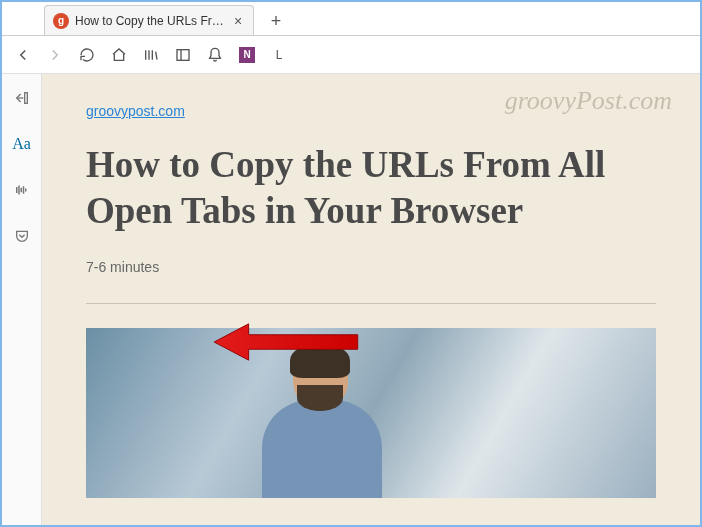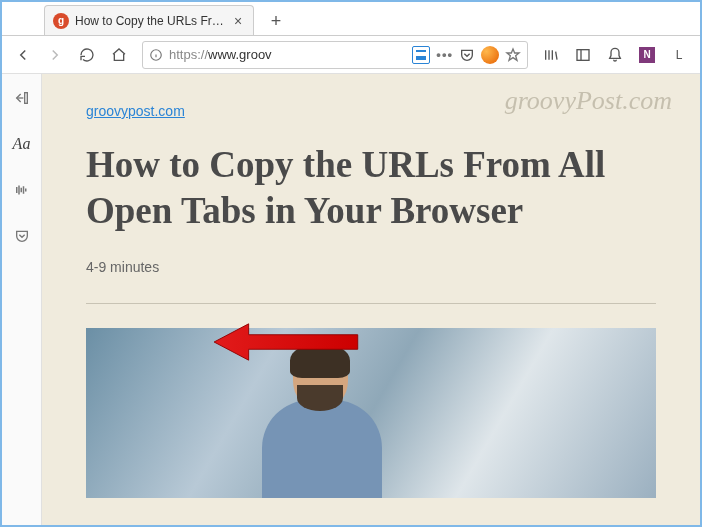--- a/index.html
+++ b/index.html
@@ -24,21 +24,21 @@
 .reader-badge { width: 18px; height: 18px; border: 1px solid #2a84d6; border-radius: 2px; display: flex; align-items: center; justify-content: center; }
 .reader-badge span { display: block; width: 10px; height: 10px; border-top: 2px solid #2a84d6; border-bottom: 2px solid #2a84d6; position: relative; }
 .reader-badge span::after { content: ""; position: absolute; left: 0; right: 0; top: 4px; border-top: 2px solid #2a84d6; }
 .tool-icons { display: flex; align-items: center; gap: 2px; }
 .ffox { width: 18px; height: 18px; background: radial-gradient(circle at 30% 30%, #ffb84d, #e66000); border-radius: 50%; }
 .onenote { width: 16px; height: 16px; background: #80397b; display: flex; align-items: center; justify-content: center; color: #fff; font-size: 10px; font-weight: bold; }
 
 
 .content-area { display: flex; height: calc(100% - 72px); }
 .reader-sidebar { width: 40px; background: #fafafa; border-right: 1px solid #e0e0e0; display: flex; flex-direction: column; align-items: center; padding-top: 10px; gap: 18px; }
-.side-btn { width: 28px; height: 28px; display: flex; align-items: center; justify-content: center; color: #404040; cursor: pointer; font-size: 14px; font-style: italic; }
+.side-btn { width: 28px; height: 28px; display: flex; align-items: center; justify-content: center; color: #0369a1; cursor: pointer; font-size: 14px; }
 
 .reader-view { flex: 1; background: #f0ebdd; padding: 28px 44px; position: relative; overflow: hidden; }
 .watermark { position: absolute; top: 12px; right: 28px; font-family: Georgia, serif; font-style: italic; font-size: 26px; color: #c5bfae; pointer-events: none; }
 .site-link { color: #2a84d6; font-size: 14px; text-decoration: underline; }
 .article-title { font-size: 37px; font-weight: 600; color: #4a4a4a; line-height: 1.25; margin-top: 22px; font-family: Georgia, serif; }
 .read-time { font-size: 14px; color: #666; margin-top: 24px; }
 .divider { border: none; border-top: 1px solid #c8c3b4; margin-top: 28px; }
 .article-img { margin-top: 24px; height: 170px; background: linear-gradient(120deg, #6b8fa5 0%, #b8c9d6 30%, #8fa8b8 50%, #dfe6ea 70%, #9bb0c0 100%); position: relative; overflow: hidden; }
 .person { position: absolute; left: 30%; top: 10%; width: 130px; height: 160px; }
 .head { width: 55px; height: 62px; background: #d4a67f; border-radius: 48% 48% 45% 45%; position: absolute; top: 2px; left: 36px; }
@@ -80,41 +80,20 @@
         <path d="M3 20v-6h6"></path>
       </svg>
   </div>
   <div class="tbtn">
     <svg width="16" height="16" viewBox="0 0 24 24" fill="none" stroke="#555" stroke-width="2">
         <path d="M3 11l9-8 9 8"></path>
         <path d="M5 10v10h14V10"></path>
       </svg>
   </div>
 
-  <div class="urlbar">
-    <svg width="14" height="14" viewBox="0 0 24 24" fill="none" stroke="#777" stroke-width="2">
-        <circle cx="12" cy="12" r="9"></circle>
-        <path d="M12 8v.01M12 11v5"></path>
-      </svg>
-    <div class="urltext">
-      <span class="proto">https://</span><span class="host">www.groov</span>
-    </div>
-    <div class="reader-badge">
-        <span></span>
-      </div>
-    <div style="letter-spacing:1px;color:#777;font-weight:bold;">•••</div>
-    <svg width="16" height="16" viewBox="0 0 24 24" fill="none" stroke="#555" stroke-width="2">
-        <path d="M4 5h16v7a8 8 0 0 1-16 0V5z"></path>
-        <path d="M8 10l4 4 4-4"></path>
-      </svg>
-    <div class="ffox"></div>
-    <svg width="16" height="16" viewBox="0 0 24 24" fill="none" stroke="#777" stroke-width="2">
-        <path d="M12 3l2.5 6H21l-5 4 2 7-6-4-6 4 2-7-5-4h6.5z"></path>
-      </svg>
-  </div>
 
   <div class="tool-icons">
     <div class="tbtn">
       <svg width="16" height="16" viewBox="0 0 24 24" fill="none" stroke="#555" stroke-width="2">
           <path d="M4 5v14M9 5v14M14 5v14M19 7l2 12"></path>
         </svg>
     </div>
     <div class="tbtn">
       <svg width="16" height="16" viewBox="0 0 24 24" fill="none" stroke="#555" stroke-width="2">
           <rect x="3" y="4" width="18" height="16"></rect>
@@ -154,21 +133,21 @@
           <path d="M4 5h16v7a8 8 0 0 1-16 0V5z"></path>
           <path d="M8 10l4 4 4-4"></path>
         </svg>
     </div>
   </div>
 
   <div class="reader-view">
     <div class="watermark">groovyPost.com</div>
     <a class="site-link" href="#">groovypost.com</a>
     <h1 class="article-title">How to Copy the URLs From All Open Tabs in Your Browser</h1>
-    <div class="read-time">4-9 minutes</div>
+    <div class="read-time">7-6 minutes</div>
     <hr class="divider">
     <div class="article-img">
       <div class="person">
         <div class="body-shirt"></div>
         <div class="head"></div>
         <div class="hair"></div>
         <div class="beard"></div>
       </div>
     </div>
 

